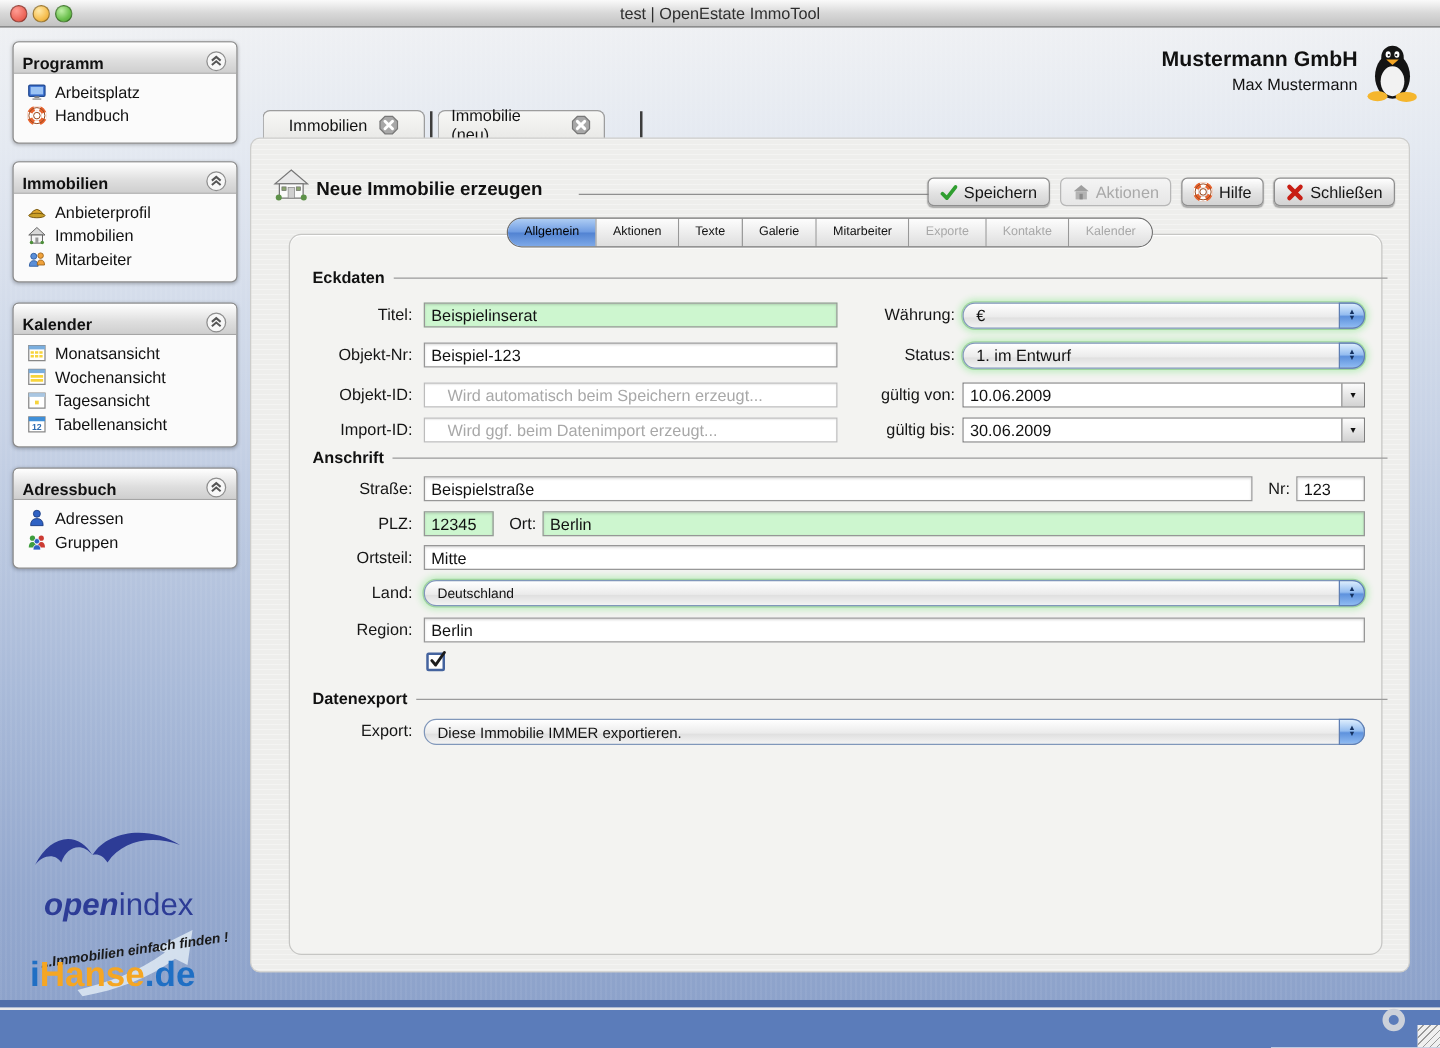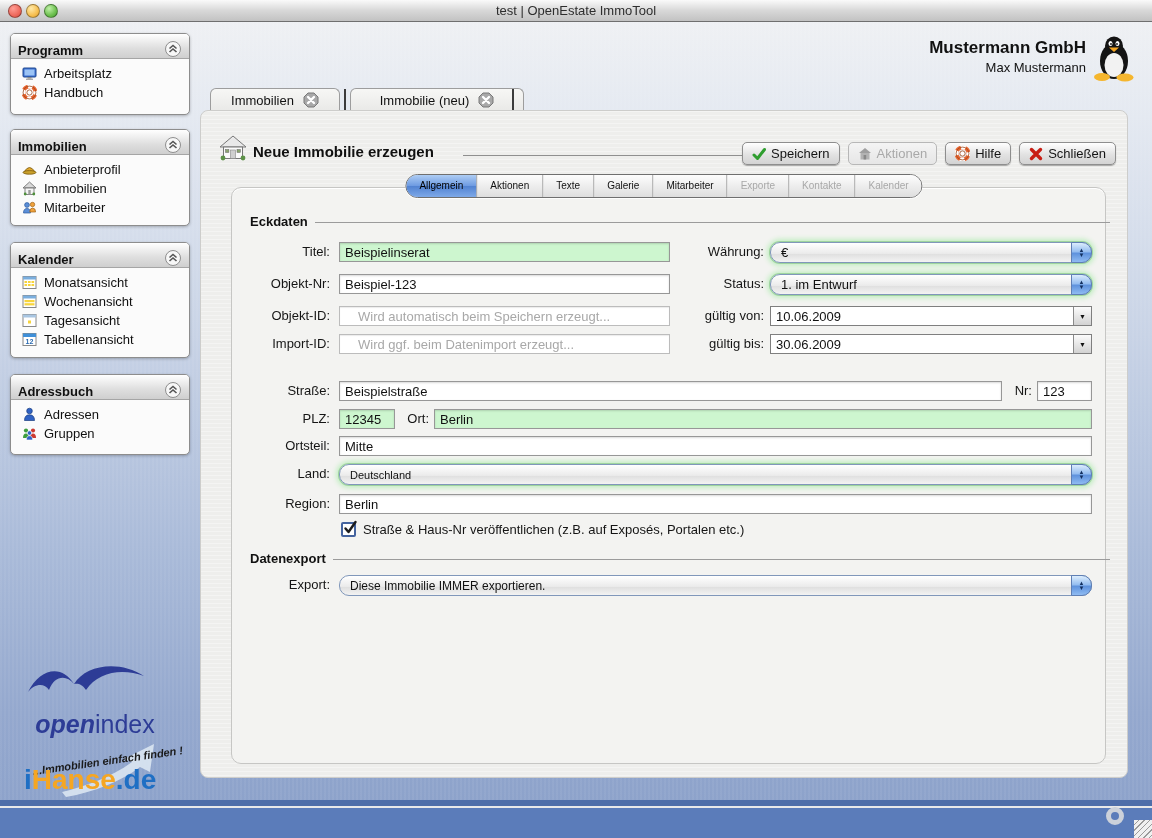--- a/index.html
+++ b/index.html
@@ -312,21 +312,21 @@
   </svg>
 
   <div class="doctab" style="left:210px;width:130px;">
     <span>Immobilien</span>
     <svg width="16" height="16" viewBox="0 0 16 16">
         <polygon points="5,1 11,1 15,5 15,11 11,15 5,15 1,11 1,5" fill="#a8a8a8" stroke="#787878"></polygon>
         <path d="M5 5 L11 11 M11 5 L5 11" stroke="#fff" stroke-width="2.4" stroke-linecap="round"></path>
       </svg>
   </div>
   <div class="tabsep" style="left:344px;"></div>
-  <div class="doctab" style="left:350px;width:174px;">
+  <div class="doctab" style="left:350px;width:134px;">
     <span>Immobilie (neu)</span>
     <svg width="16" height="16" viewBox="0 0 16 16">
         <polygon points="5,1 11,1 15,5 15,11 11,15 5,15 1,11 1,5" fill="#a8a8a8" stroke="#787878"></polygon>
         <path d="M5 5 L11 11 M11 5 L5 11" stroke="#fff" stroke-width="2.4" stroke-linecap="round"></path>
       </svg>
   </div>
   <div class="tabsep" style="left:512px;"></div>
 
   <div id="panel">
     <svg id="phouse" width="32" height="26" viewBox="0 0 32 26">
@@ -422,20 +422,24 @@
       </div>
 
       <div class="flabel" style="left:0;top:146px;width:98px;">Import-ID:</div>
       <input class="tfield off" style="left: 107px; top: 146px; width: 331px;" placeholder="Wird ggf. beim Datenimport erzeugt...">
       <div class="flabel" style="left:440px;top:146px;width:92px;">gültig bis:</div>
       <div class="combo" style="left:538px;top:146px;width:322px;">
         <input value="30.06.2009" style="">
         <div class="dd">▼</div>
       </div>
 
+      <div class="legend" style="left:18px;top:170px;">
+        <span>Anschrift</span>
+          <div class="rule"></div>
+      </div>
 
       <div class="flabel" style="left:0;top:193px;width:98px;">Straße:</div>
       <input class="tfield" style="left: 107px; top: 193px; width: 663px;" value="Beispielstraße">
       <div class="flabel" style="left:772px;top:193px;width:28px;">Nr:</div>
       <input class="tfield" style="left: 805px; top: 193px; width: 55px;" value="123">
 
       <div class="flabel" style="left:0;top:221px;width:98px;">PLZ:</div>
       <input class="tfield green" style="left: 107px; top: 221px; width: 56px;" value="12345">
       <div class="flabel" style="left:166px;top:221px;width:31px;">Ort:</div>
       <input class="tfield green" style="left: 202px; top: 221px; width: 658px;" value="Berlin">
@@ -453,21 +457,20 @@
       </div>
 
       <div class="flabel" style="left:0;top:306px;width:98px;">Region:</div>
       <input class="tfield" style="left: 107px; top: 306px; width: 753px;" value="Berlin">
 
       <div id="cbx" style="left:109px;top:334px;">
         <svg width="16" height="18" viewBox="0 0 16 18">
             <path d="M2.5 9.5 L5.5 13 L12.5 3" fill="none" stroke="#1c1c1c" stroke-width="2.4" stroke-linecap="round" stroke-linejoin="round"></path>
           </svg>
       </div>
-      <div class="flabel" style="left:131px;top:332px;width:600px;text-align:left;">Straße &amp; Haus-Nr veröffentlichen (z.B. auf Exposés, Portalen etc.)</div>
 
       <div class="legend" style="left:18px;top:363px;">
         <span>Datenexport</span>
           <div class="rule"></div>
       </div>
 
       <div class="flabel" style="left:0;top:387px;width:98px;">Export:</div>
       <div class="popup" style="left:107px;top:387px;width:753px;font-size:12px;">
         <span>Diese Immobilie IMMER exportieren.</span>
         <div class="cap">

